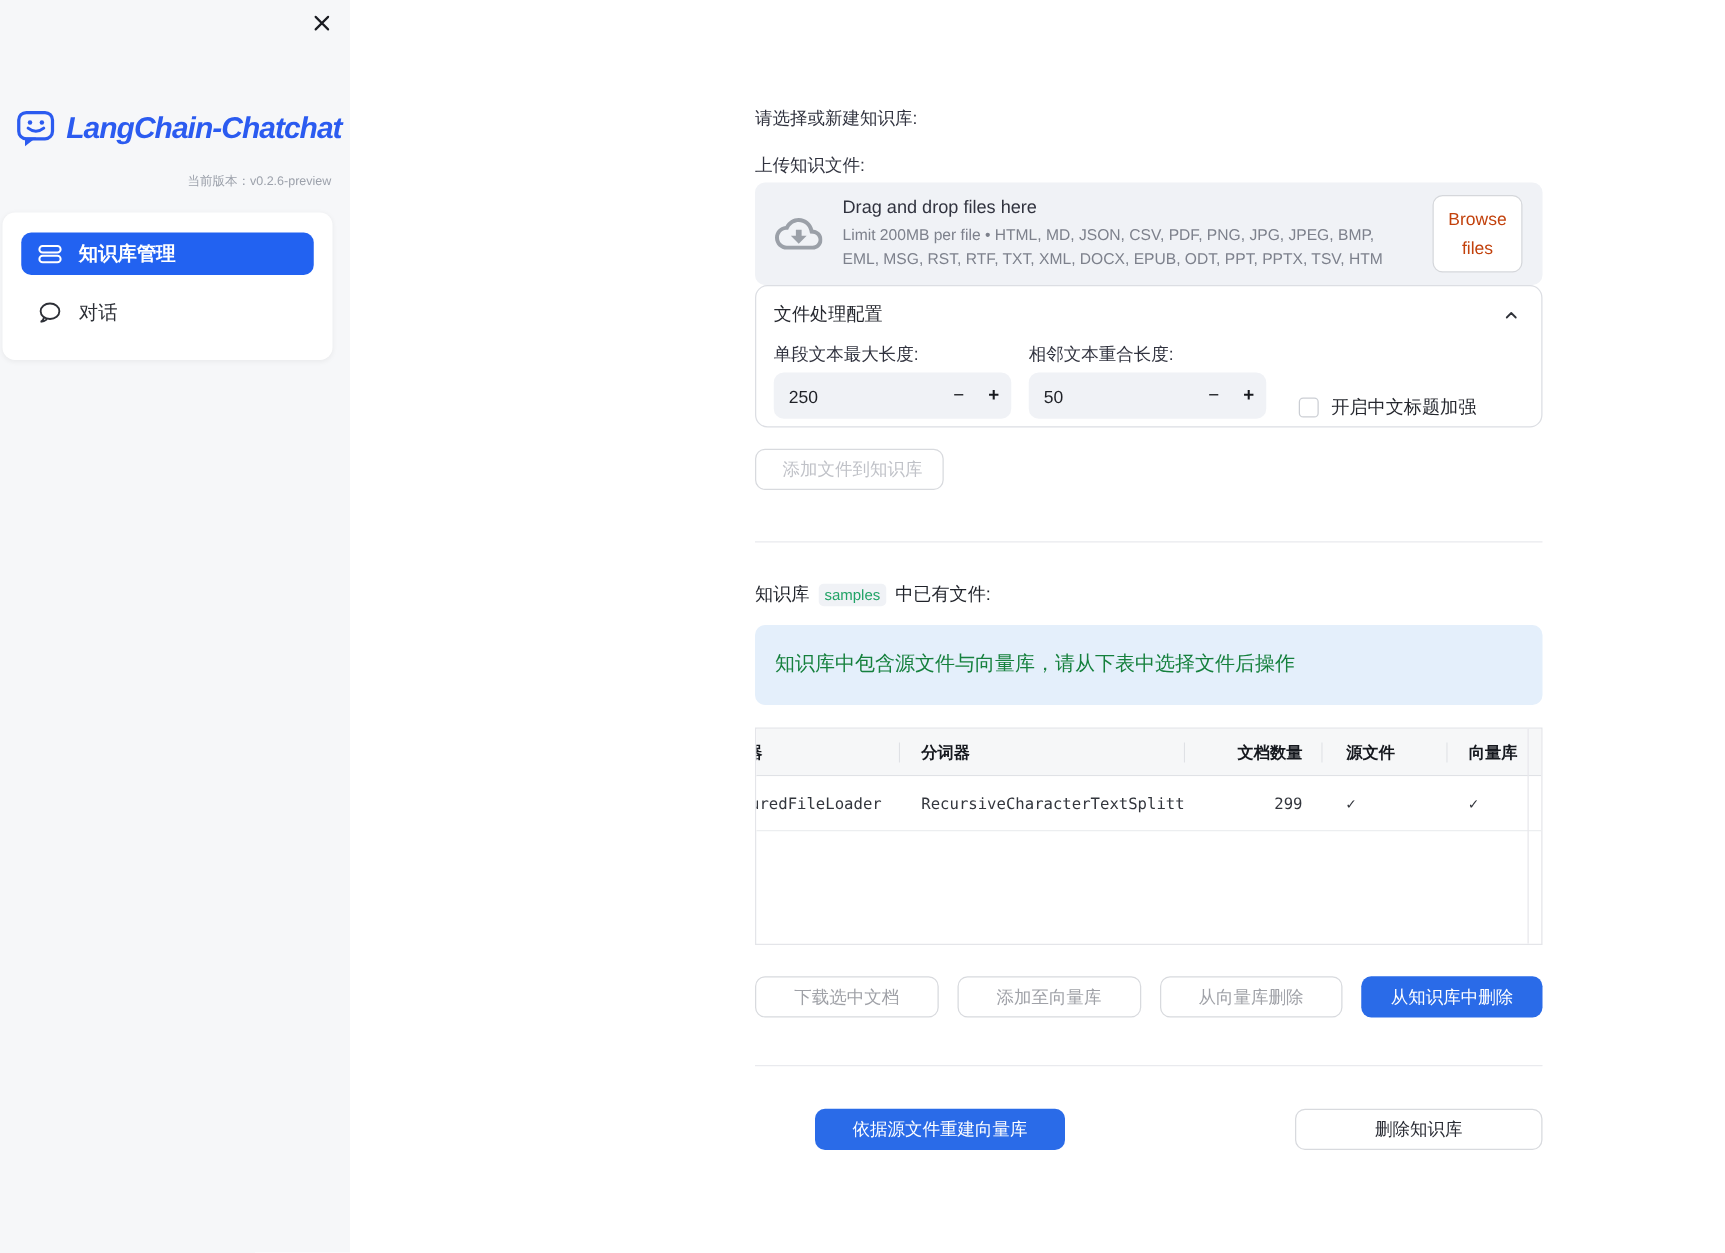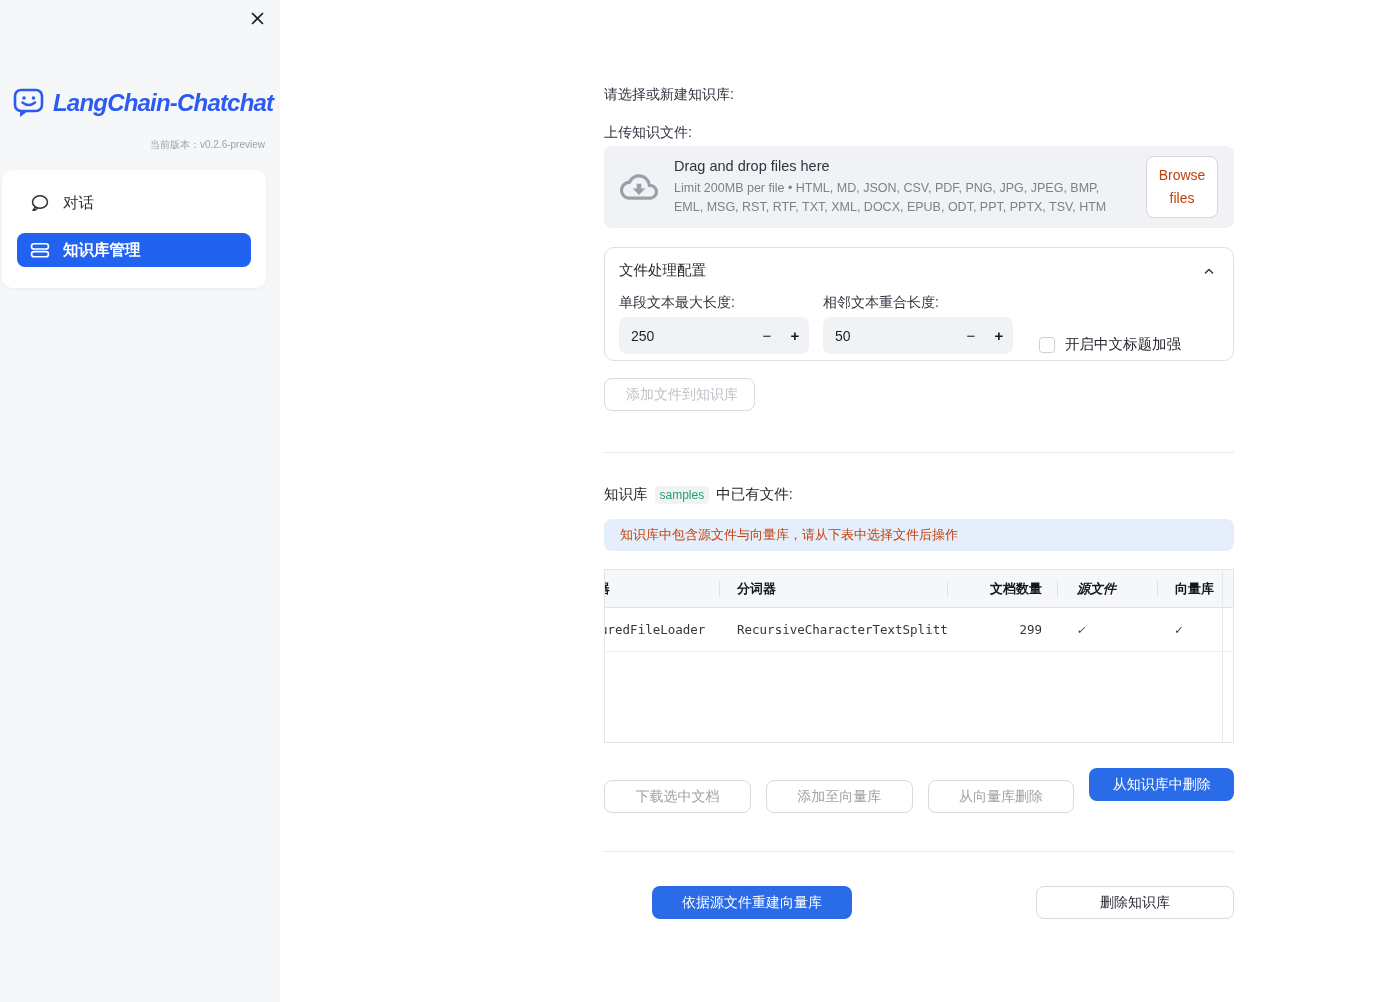--- a/index.html
+++ b/index.html
@@ -62,21 +62,21 @@
   .uploader .up-texts { flex:1; }
   .uploader .up-title { font-size:14.5px; color:#31333f; margin-bottom:5px; }
   .uploader .up-limit { font-size:12.5px; color:#7d818c; line-height:1.45; max-width:470px; }
   .browse-btn {
     background:#ffffff; border:1px solid #d5d7db; border-radius:8px;
     width:72px; padding:7px 0; text-align:center; font-size:14px; color:#c2410c;
     line-height:1.65; cursor:pointer;
   }
 
   .expander {
-    margin-top:19px; border:1px solid #dcdee3; border-radius:10px;
+    border:1px solid #dcdee3; border-radius:10px;
     padding:13px 16px 16px 14px; height:114px;
   }
   .exp-header { display:flex; align-items:center; font-size:14.5px; color:#25272e; cursor:pointer; }
   .exp-header .chev { margin-left:auto; display:flex; }
   .exp-body { display:flex; margin-top:12px; }
   .num-field { width:190px; margin-right:14px; }
   .num-input {
     height:37px; background:#f0f2f6; border-radius:8px; display:flex; align-items:center;
     padding-left:12px; font-size:14px; color:#1f2127;
   }
@@ -87,51 +87,51 @@
   .step-btn.minus { margin-left:auto; font-weight:400; }
   .chk-row { display:flex; align-items:center; gap:10px; margin-left:12px; margin-top:43px; }
   .chk-box { width:16px; height:16px; border:1px solid #cbced4; border-radius:3.5px; background:#fff; cursor:pointer; }
   .chk-label { font-size:14.5px; color:#25272e; }
 
   .btn {
     height:33px; border-radius:8px; display:inline-flex; align-items:center; justify-content:center;
     font-size:14px; padding:0 16px; cursor:pointer; white-space:nowrap;
   }
   .btn.disabled { border:1px solid #d8dade; color:#c0c2c8; background:#fff; cursor:default;padding-left:21px; }
-  .btn.secondary { border:1px solid #d8dade; color:#9fa1a7; background:#fff;margin-top:12px; }
+  .btn.secondary { border:1px solid #d8dade; color:#9fa1a7; background:#fff; }
   .btn.neutral { border:1px solid #d8dade; color:#2b2d35; background:#fff; }
   .btn.primary { background:#2a6be8; color:#ffffff; border:none; }
   .add-btn { margin-top:17px; }
 
   .divider { border:none; border-top:1px solid #e9eaee; margin-top:41px; }
   .divider2 { border:none; border-top:1px solid #e9eaee; margin-top:38px; }
 
   .kb-line { margin-top:32px; font-size:14.5px; color:#1f2229; display:flex; align-items:center; gap:7px; }
   .kb-code {
     font-family:Liberation Sans, sans-serif; font-size:12px; color:#21a366;
     background:#f0f2f6; padding:2px 5px; border-radius:4px;
   }
 
   .info-alert {
-    margin-top:15px; background:#e4effb; color:#c2410c; border-radius:8px;
-    padding:6px 16px; font-size:13px; line-height:20px;
+    margin-top:15px; background:#e4effb; color:#15803d; border-radius:8px;
+    padding:22px 16px; font-size:16px; line-height:20px;
   }
 
   
   .dtable {
     margin-top:18px; height:174px; border:1px solid #e4e5e9; position:relative;
     background:#fff; overflow:hidden;
   }
   .thead { display:flex; height:38px; background:#f6f7f8; border-bottom:1px solid #e0e2e6; }
   .trow  { display:flex; height:44px; border-bottom:1px solid #eceef0; background:#fff; cursor:pointer; }
   .cell { display:flex; align-items:center; overflow:hidden; position:relative; padding:0 10px 0 18px; }
   .c1 { width:114px; padding-left:0; }
   .c2 { width:228px; }
   .c3 { width:110px; justify-content:flex-end; padding-right:15px; }
-  .c4 { width:100px; padding-left:20px;font-style:italic; }
+  .c4 { width:100px; padding-left:20px; }
   .c5 { width:76px; }
   .thead .cell { font-size:13px; font-weight:700; color:#15181e; }
   .thead .cell:not(.c1)::before {
     content:""; position:absolute; left:0; top:11px; height:16px; width:1px; background:#dfe1e5;
   }
   .trow .cell { font-family:"DejaVu Sans Mono", monospace; font-size:12.5px; color:#33363d; }
   .clip-h { margin-left:-8px; white-space:nowrap; }
   .clip-c { margin-left:-5px; white-space:nowrap; }
   .scroll-gutter { position:absolute; top:0; bottom:0; right:10px; width:1px; background:#e7e8ec; }
 
@@ -167,37 +167,37 @@
       </svg>
     </span>
     <span class="logo-text">LangChain-Chatchat</span>
   </div>
 
   <div class="version-line">
     <span>当前版本：</span><span>v0.2.6-preview</span>
   </div>
 
   <div class="menu-card">
+    <div class="menu-item selected">
+      <span>
+        <svg width="20" height="20" viewBox="0 0 20 20">
+          <rect x="1.5" y="3.8" width="17" height="5.2" rx="2.6" fill="none" stroke="#ffffff" stroke-width="1.6"></rect>
+          <rect x="1.5" y="11.6" width="17" height="5.2" rx="2.6" fill="none" stroke="#ffffff" stroke-width="1.6"></rect>
+        </svg>
+      </span>
+      <span>知识库管理</span>
+    </div>
     <div class="menu-item">
       <span>
         <svg width="20" height="20" viewBox="0 0 20 20">
           <ellipse cx="10" cy="9" rx="7.5" ry="6.2" fill="none" stroke="#2c2f36" stroke-width="1.5"></ellipse>
           <path d="M5.2 14.2 C4.8 15.8 3.8 16.8 2.6 17.4 C4.6 17.4 6.2 16.6 7.2 15.7" fill="none" stroke="#2c2f36" stroke-width="1.5" stroke-linecap="round"></path>
         </svg>
       </span>
       <span>对话</span>
-    </div>
-    <div class="menu-item selected">
-      <span>
-        <svg width="20" height="20" viewBox="0 0 20 20">
-          <rect x="1.5" y="3.8" width="17" height="5.2" rx="2.6" fill="none" stroke="#ffffff" stroke-width="1.6"></rect>
-          <rect x="1.5" y="11.6" width="17" height="5.2" rx="2.6" fill="none" stroke="#ffffff" stroke-width="1.6"></rect>
-        </svg>
-      </span>
-      <span>知识库管理</span>
     </div>
   </div>
 </div>
 
 <div class="content">
 
   <div class="field-label">请选择或新建知识库:</div>
 
   <div class="field-label label-upload">上传知识文件:</div>
   <div class="uploader">

